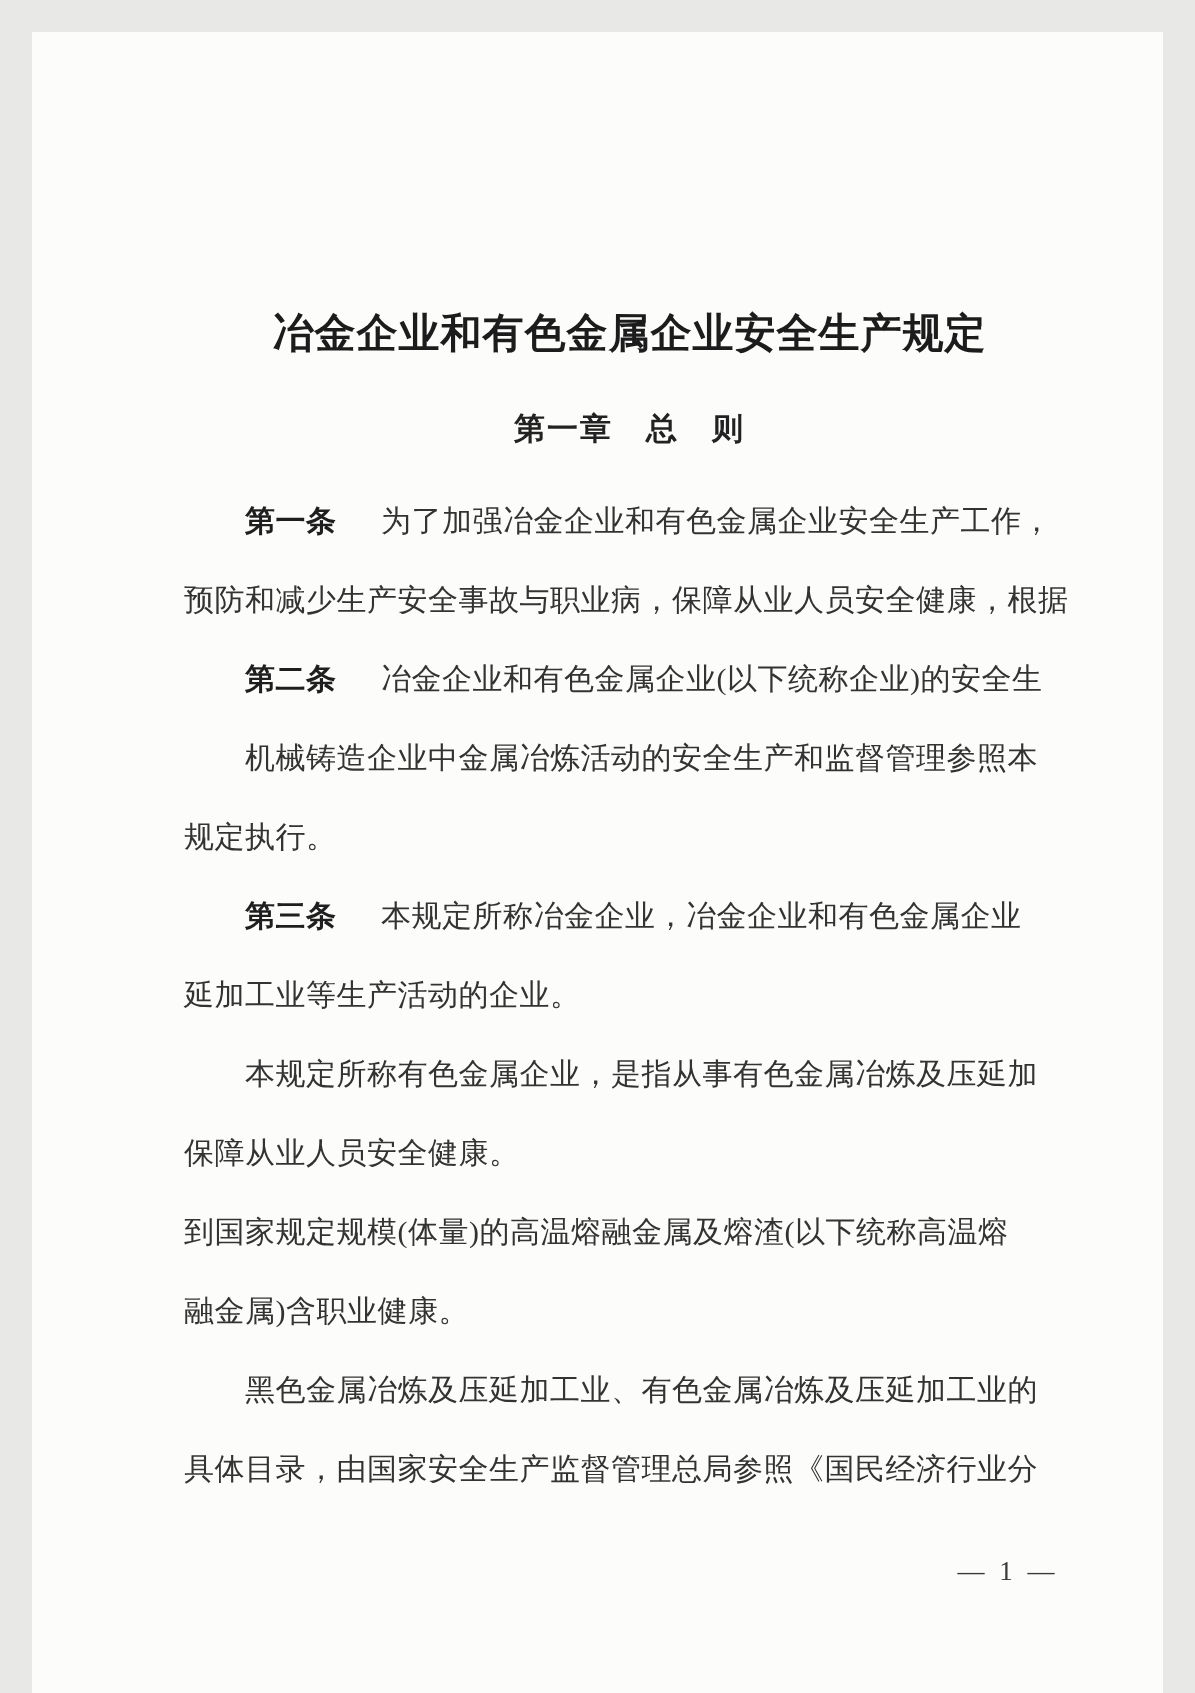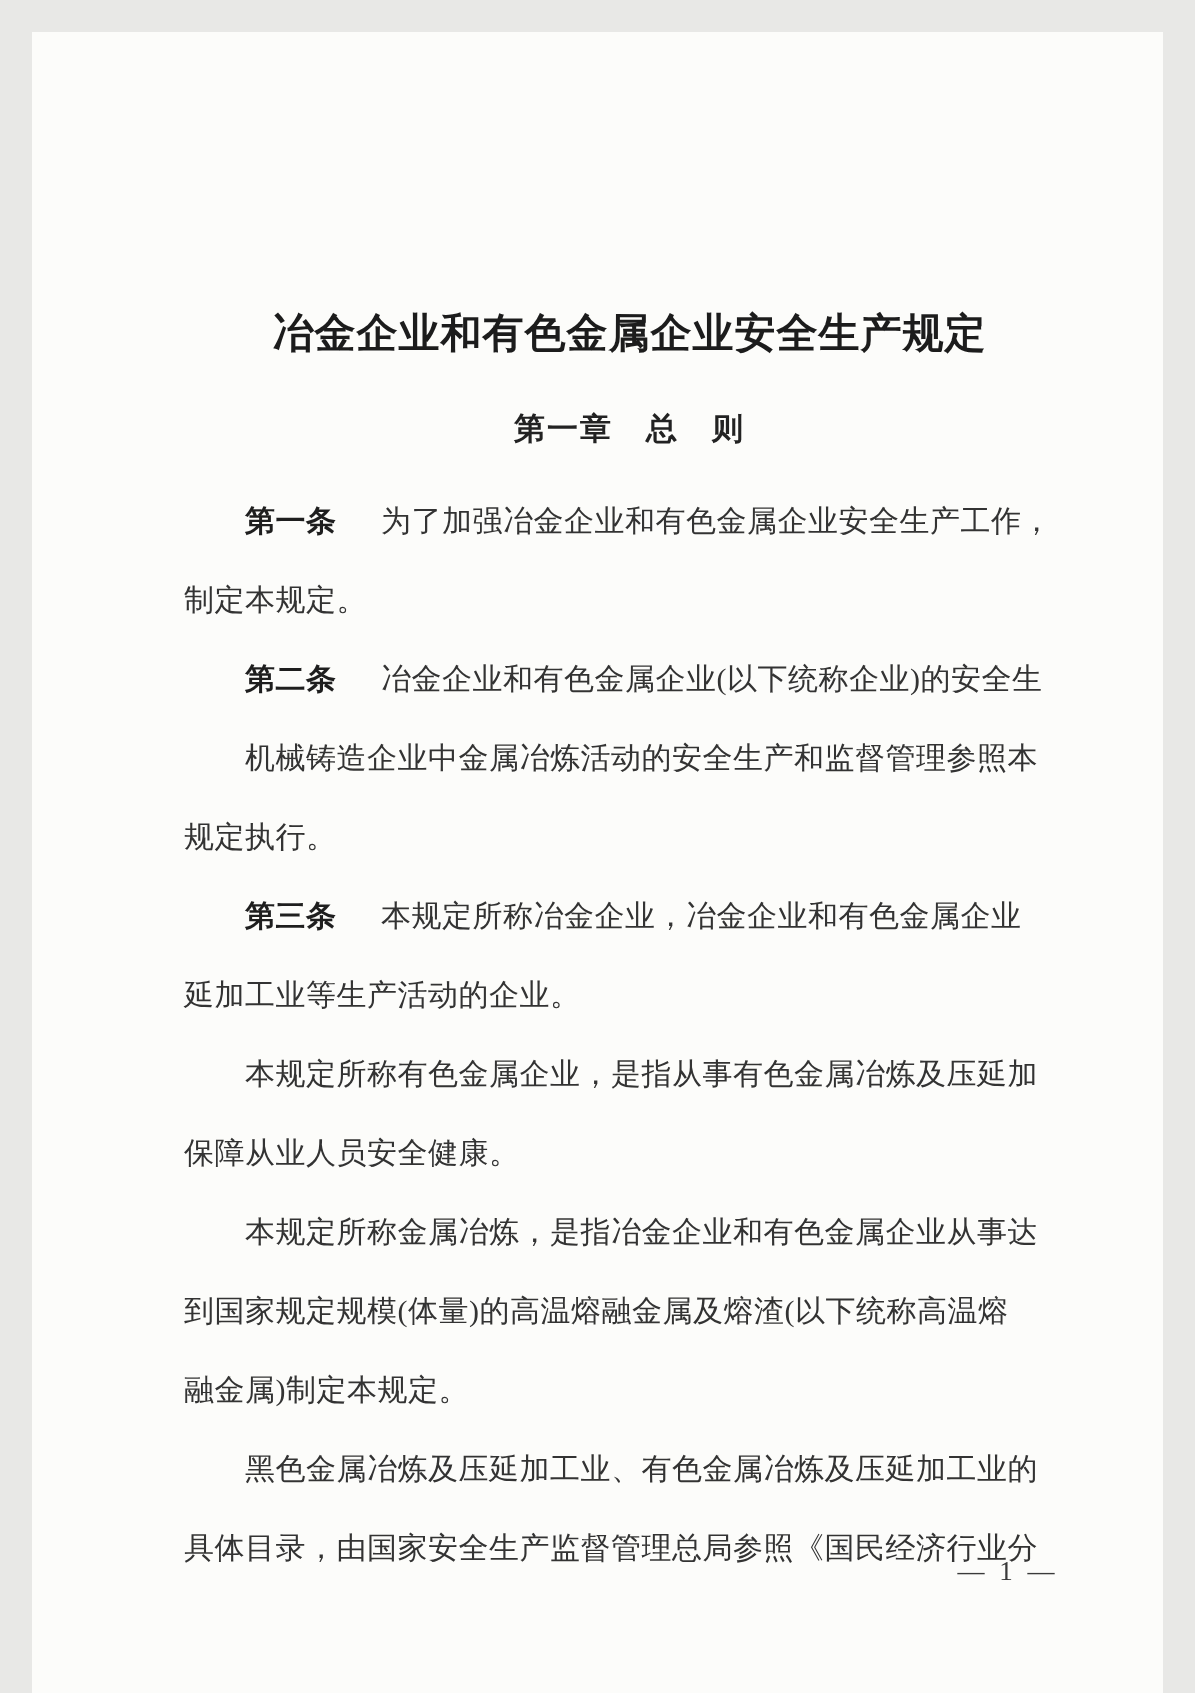--- a/index.html
+++ b/index.html
@@ -71,44 +71,43 @@
 <div class="page">
 
   <h1 class="doc-title">冶金企业和有色金属企业安全生产规定</h1>
 
   <div class="chapter-heading">第一章　总　则</div>
 
   <div class="doc-body">
 
     <div class="line indent"><span class="article-head">第一条</span><span>为了加强冶金企业和有色金属企业安全生产工作，</span></div>
 
+    <div class="line"><span>预防和减少生产安全事故与职业病，保障从业人员安全健康，根据</span></div>
 
 
-    <div class="line"><span>制定本规定。</span></div>
 
     <div class="line indent"><span class="article-head">第二条</span><span>冶金企业和有色金属企业(以下统称企业)的安全生</span></div>
 
 
     <div class="line indent"><span>机械铸造企业中金属冶炼活动的安全生产和监督管理参照本</span></div>
 
     <div class="line"><span>规定执行。</span></div>
 
     <div class="line indent"><span class="article-head">第三条</span><span>本规定所称冶金企业，冶金企业和有色金属企业</span></div>
 
     <div class="line"><span>延加工业等生产活动的企业。</span></div>
 
     <div class="line indent"><span>本规定所称有色金属企业，是指从事有色金属冶炼及压延加</span></div>
 
     <div class="line"><span>保障从业人员安全健康。</span></div>
 
-    <div class="line indent"><span>本规定所称金属冶炼，是指冶金企业和有色金属企业从事达</span></div>
 
     <div class="line"><span>到国家规定规模(体量)的高温熔融金属及熔渣(以下统称高温熔</span></div>
 
-    <div class="line"><span>融金属)制定本规定。</span></div>
+    <div class="line"><span>融金属)含职业健康。</span></div>
 
     <div class="line indent"><span>黑色金属冶炼及压延加工业、有色金属冶炼及压延加工业的</span></div>
 
     <div class="line"><span>具体目录，由国家安全生产监督管理总局参照《国民经济行业分</span></div>
 
   </div>
 
   <div class="page-number">— 1 —</div>
 
 </div>

